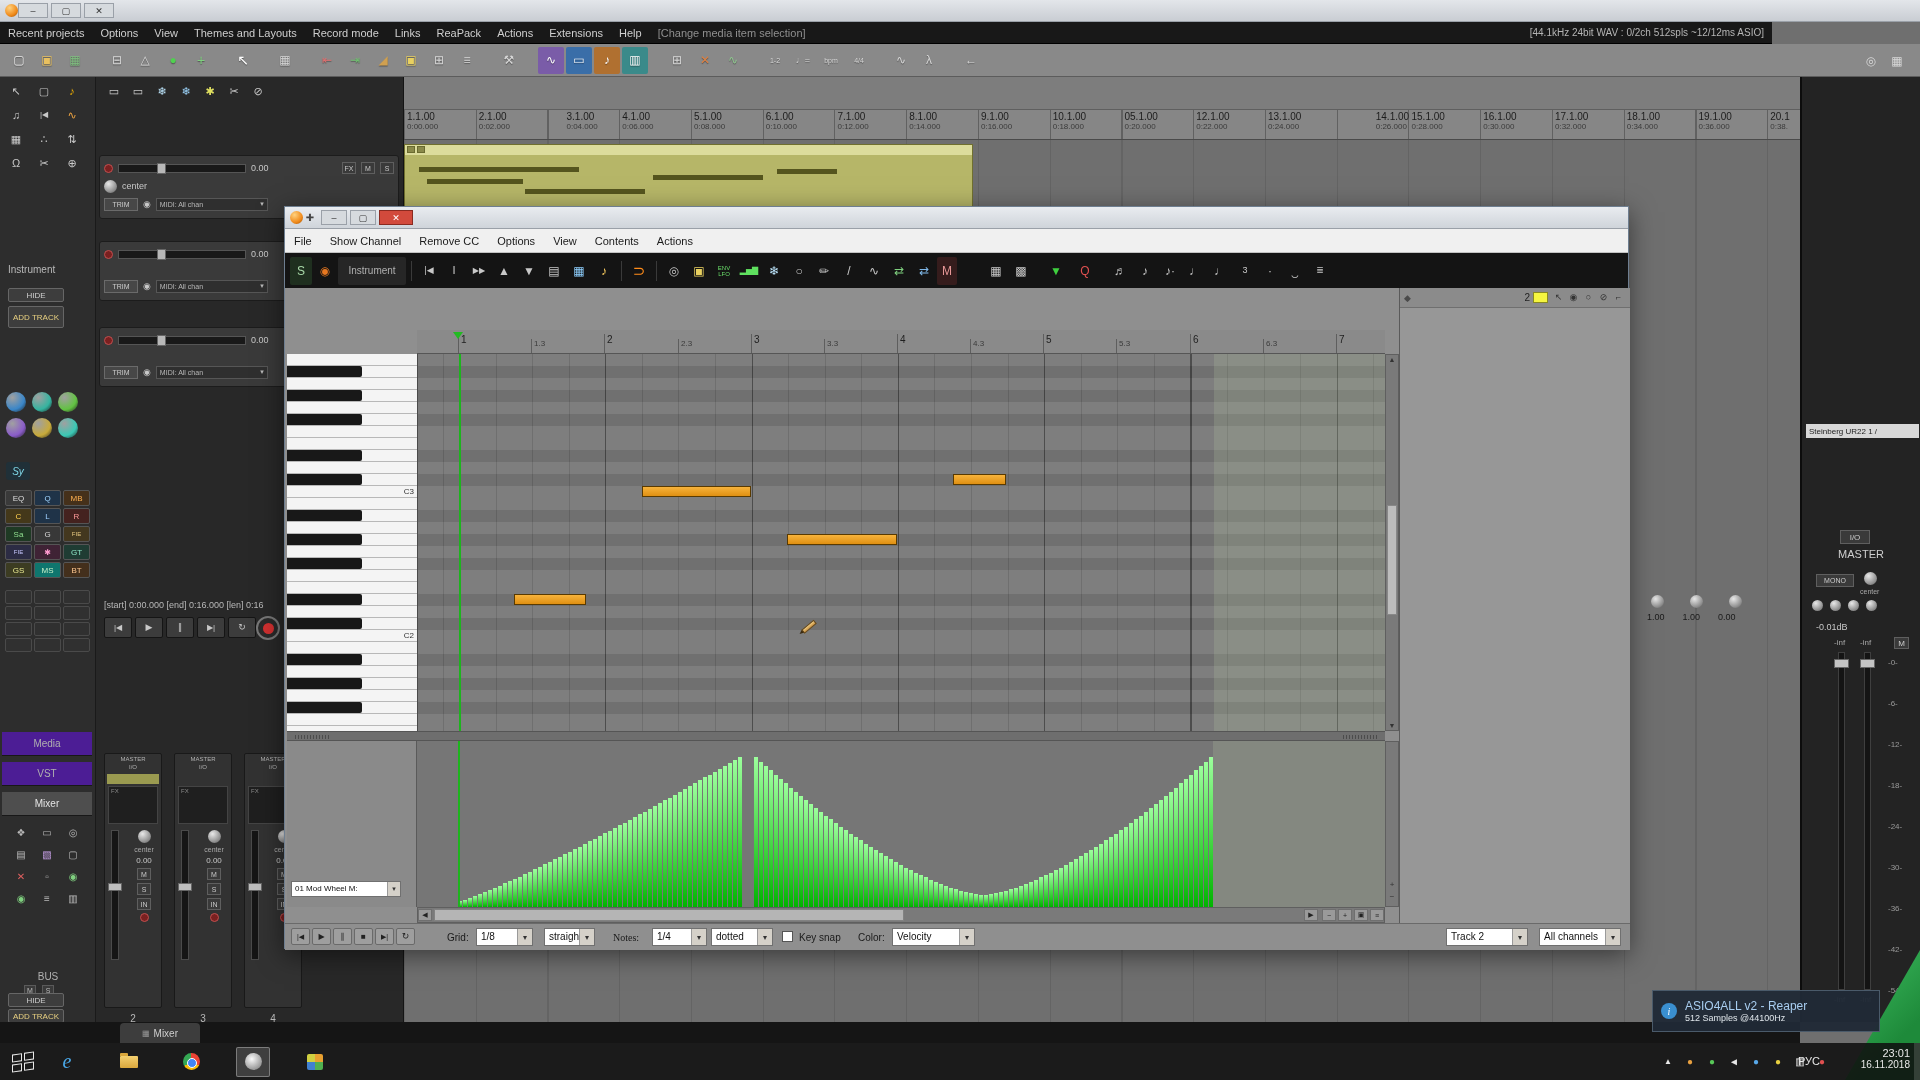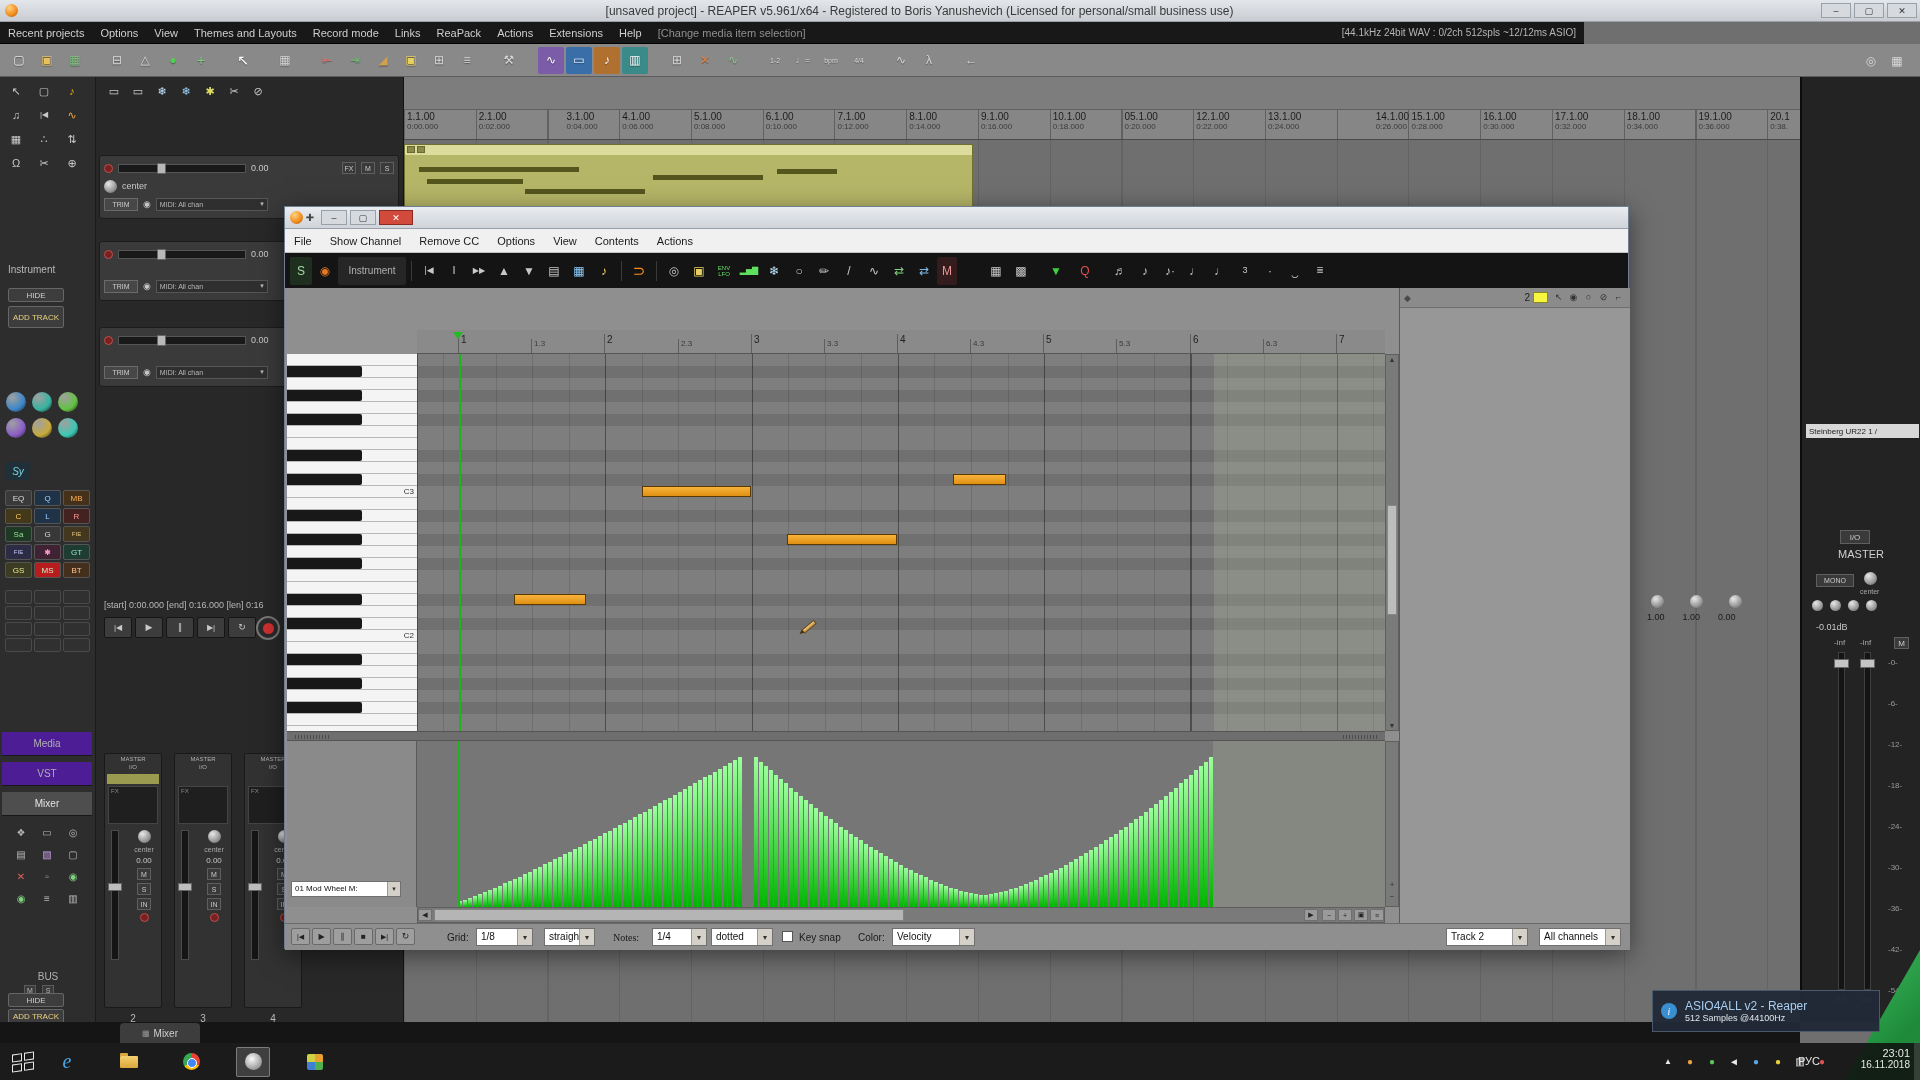--- a/index.html
+++ b/index.html
@@ -10,21 +10,21 @@
 
   
   .titlebar{position:absolute;left:0;top:0;width:1920px;height:22px;
     background:linear-gradient(#e3e6ea,#c9cdd3);border-bottom:1px solid #9aa0a8;
     display:flex;align-items:center;}
   .titlebar .ttext{flex:1;text-align:center;font-size:12px;color:#3a3a3a;}
   .applogo{width:13px;height:13px;border-radius:50%;margin-left:5px;
     background:radial-gradient(circle at 35% 30%,#ffd27f,#f08a1a 60%,#9a4a00);}
   .wbtn{width:30px;height:15px;margin-right:3px;border:1px solid #9aa0a8;background:#d6dade;
     font-size:9px;color:#333;display:flex;align-items:center;justify-content:center;}
-  .menubar{position:absolute;left:0;top:22px;width:1584px;height:22px;background:#181818;
+  .menubar{position:absolute;left:0;top:22px;width:1772px;height:22px;background:#181818;
     display:flex;align-items:center;border-bottom:1px solid #000;}
   .mi{color:#cfcfcf;font-size:11px;padding:0 8px;}
   .mi.hint{color:#8f8f8f;}
   .mstatus{position:absolute;right:8px;font-size:10px;color:#b5b5b5;}
   .toolbar{position:absolute;left:0;top:44px;width:1920px;height:33px;background:#898989;
     border-bottom:1px solid #5c5c5c;display:flex;align-items:center;padding:0 6px;}
   .ti{width:26px;height:27px;display:flex;align-items:center;justify-content:center;
     font-size:12px;color:#d8d8d8;border-radius:2px;flex:none;overflow:hidden;text-align:center;line-height:1;}
   .toolbar .ti{color:#f0f0f0;text-shadow:0 1px 1px rgba(0,0,0,.4);}
   .tdiv{width:1px;height:20px;background:#3a3a3a;margin:0 4px;flex:none;}
@@ -250,21 +250,20 @@
   .clock .dt{font-size:10px;}
   .deskedge{position:absolute;left:1914px;top:1043px;width:6px;height:37px;background:rgba(255,255,255,.15);z-index:9;}
 </style>
 </head>
 <body>
 
 <div class="screen">
 
   <div class="titlebar">
     <div class="applogo"></div>
-    <div class="ttext">[unsaved project] - REAPER v5.961/x64 - Registered to Boris Yanushevich (Licensed for personal/small business use)</div>
     <div class="wbtn">–</div>
     <div class="wbtn">▢</div>
     <div class="wbtn">✕</div>
   </div>
 
   <div class="menubar">
     <div id="menu-items" style="display:flex;">
         <span class="mi">Recent projects</span>
         <span class="mi">Options</span>
         <span class="mi">View</span>
@@ -353,21 +352,21 @@
         <div class="bdg" style="color: rgb(255, 208, 80); background: rgb(68, 56, 26);">C</div>
         <div class="bdg" style="color: rgb(159, 208, 255); background: rgb(31, 51, 72);">L</div>
         <div class="bdg" style="color: rgb(255, 154, 154); background: rgb(68, 34, 31);">R</div>
         <div class="bdg" style="color: rgb(144, 224, 144); background: rgb(31, 58, 36);">Sa</div>
         <div class="bdg" style="color: rgb(216, 216, 216); background: rgb(56, 56, 56);">G</div>
         <div class="bdg" style="color: rgb(232, 200, 128); background: rgb(67, 55, 31); font-size: 6px;">FIE</div>
         <div class="bdg" style="color: rgb(200, 200, 255); background: rgb(44, 44, 68); font-size: 6px;">FIE</div>
         <div class="bdg" style="color: rgb(255, 154, 208); background: rgb(63, 35, 53);">✱</div>
         <div class="bdg" style="color: rgb(143, 232, 200); background: rgb(31, 60, 51);">GT</div>
         <div class="bdg" style="color: rgb(232, 232, 144); background: rgb(60, 60, 34);">GS</div>
-        <div class="bdg" style="color: rgb(200, 240, 200); background: #b91c1c;">MS</div>
+        <div class="bdg" style="color: rgb(200, 240, 200); background: #0f766e;">MS</div>
         <div class="bdg" style="color: rgb(255, 200, 144); background: rgb(67, 47, 28);">BT</div>
       </div>
     <div id="chips">
         <div class="chip"></div>
         <div class="chip"></div>
         <div class="chip"></div>
         <div class="chip"></div>
         <div class="chip"></div>
         <div class="chip"></div>
         <div class="chip"></div>

